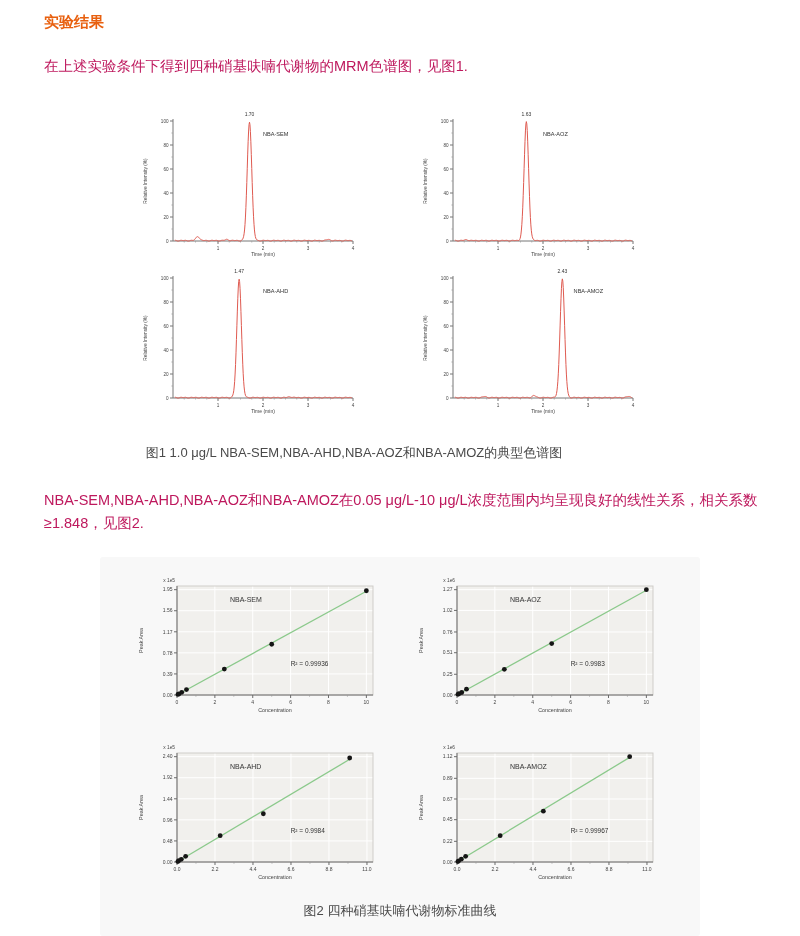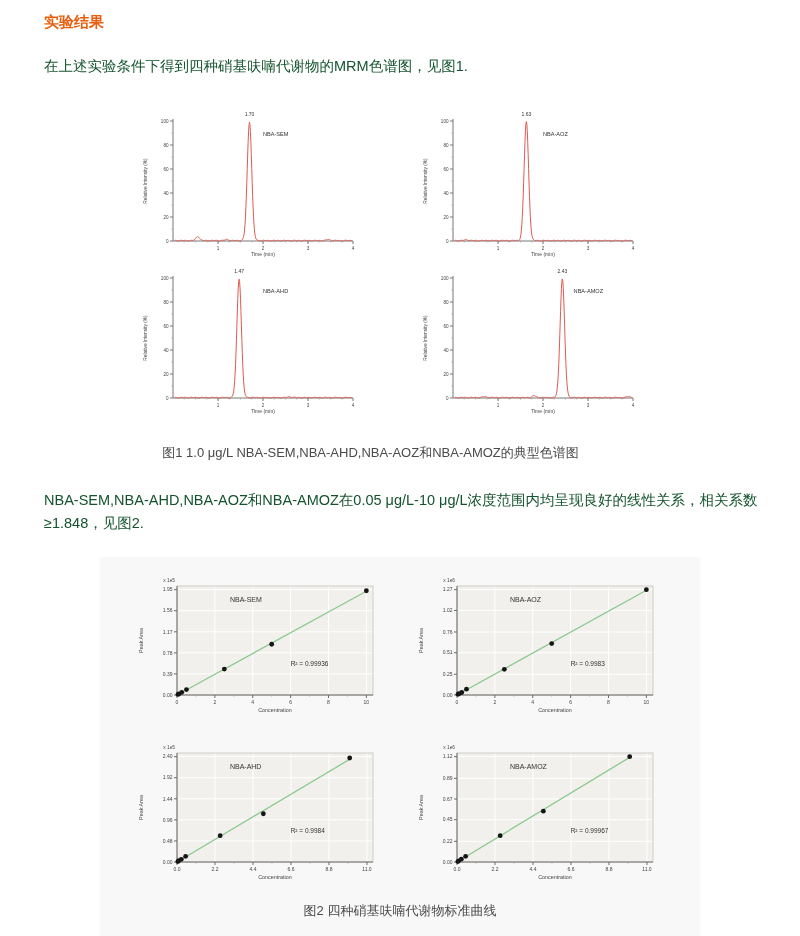--- a/index.html
+++ b/index.html
@@ -1,19 +1,19 @@
 <!DOCTYPE html>
 <html><head>
 <meta charset="utf-8">
 <style>
   html,body{margin:0;padding:0;background:#ffffff;}
   body{width:800px;height:936px;font-family:"Liberation Sans","DejaVu Sans",sans-serif;position:relative;overflow:hidden;}
-  .page{position:relative;width:708px;height:936px;background:#ffffff;padding-left:33px;}
+  .page{position:relative;width:708px;height:936px;background:#ffffff;}
   .heading{position:absolute;left:44px;top:13px;margin:0;font-size:15px;font-weight:700;color:#e8600f;}
-  .para{position:absolute;left:44px;width:716px;margin:0;font-size:14.5px;line-height:23px;color:#14532d;}
+  .para{position:absolute;left:44px;width:716px;margin:0;font-size:14.5px;line-height:23px;color:#be185d;}
   .para.p1{top:55px;}
   .para.p2{top:489px;}
   .caption{position:absolute;left:0;width:100%;margin:0;text-align:center;font-size:13px;color:#4a4a4a;}
   .cap1{top:444px;}
   .fig1-grid{position:absolute;left:140px;top:106px;display:grid;grid-template-columns:232px 232px;grid-auto-rows:152px;column-gap:48px;row-gap:5px;}
   .fig2-panel{position:absolute;left:100px;top:557px;width:600px;height:379px;background:#f8f8f8;border-radius:3px;}
   .fig2-grid{display:grid;grid-template-columns:250px 250px;grid-auto-rows:162px;column-gap:30px;row-gap:5px;justify-content:center;padding-top:7px;}
   .cap2{position:relative;top:0;margin-top:9px;}
   svg{display:block;}
   svg text{font-family:"Liberation Sans","DejaVu Sans",sans-serif;}

